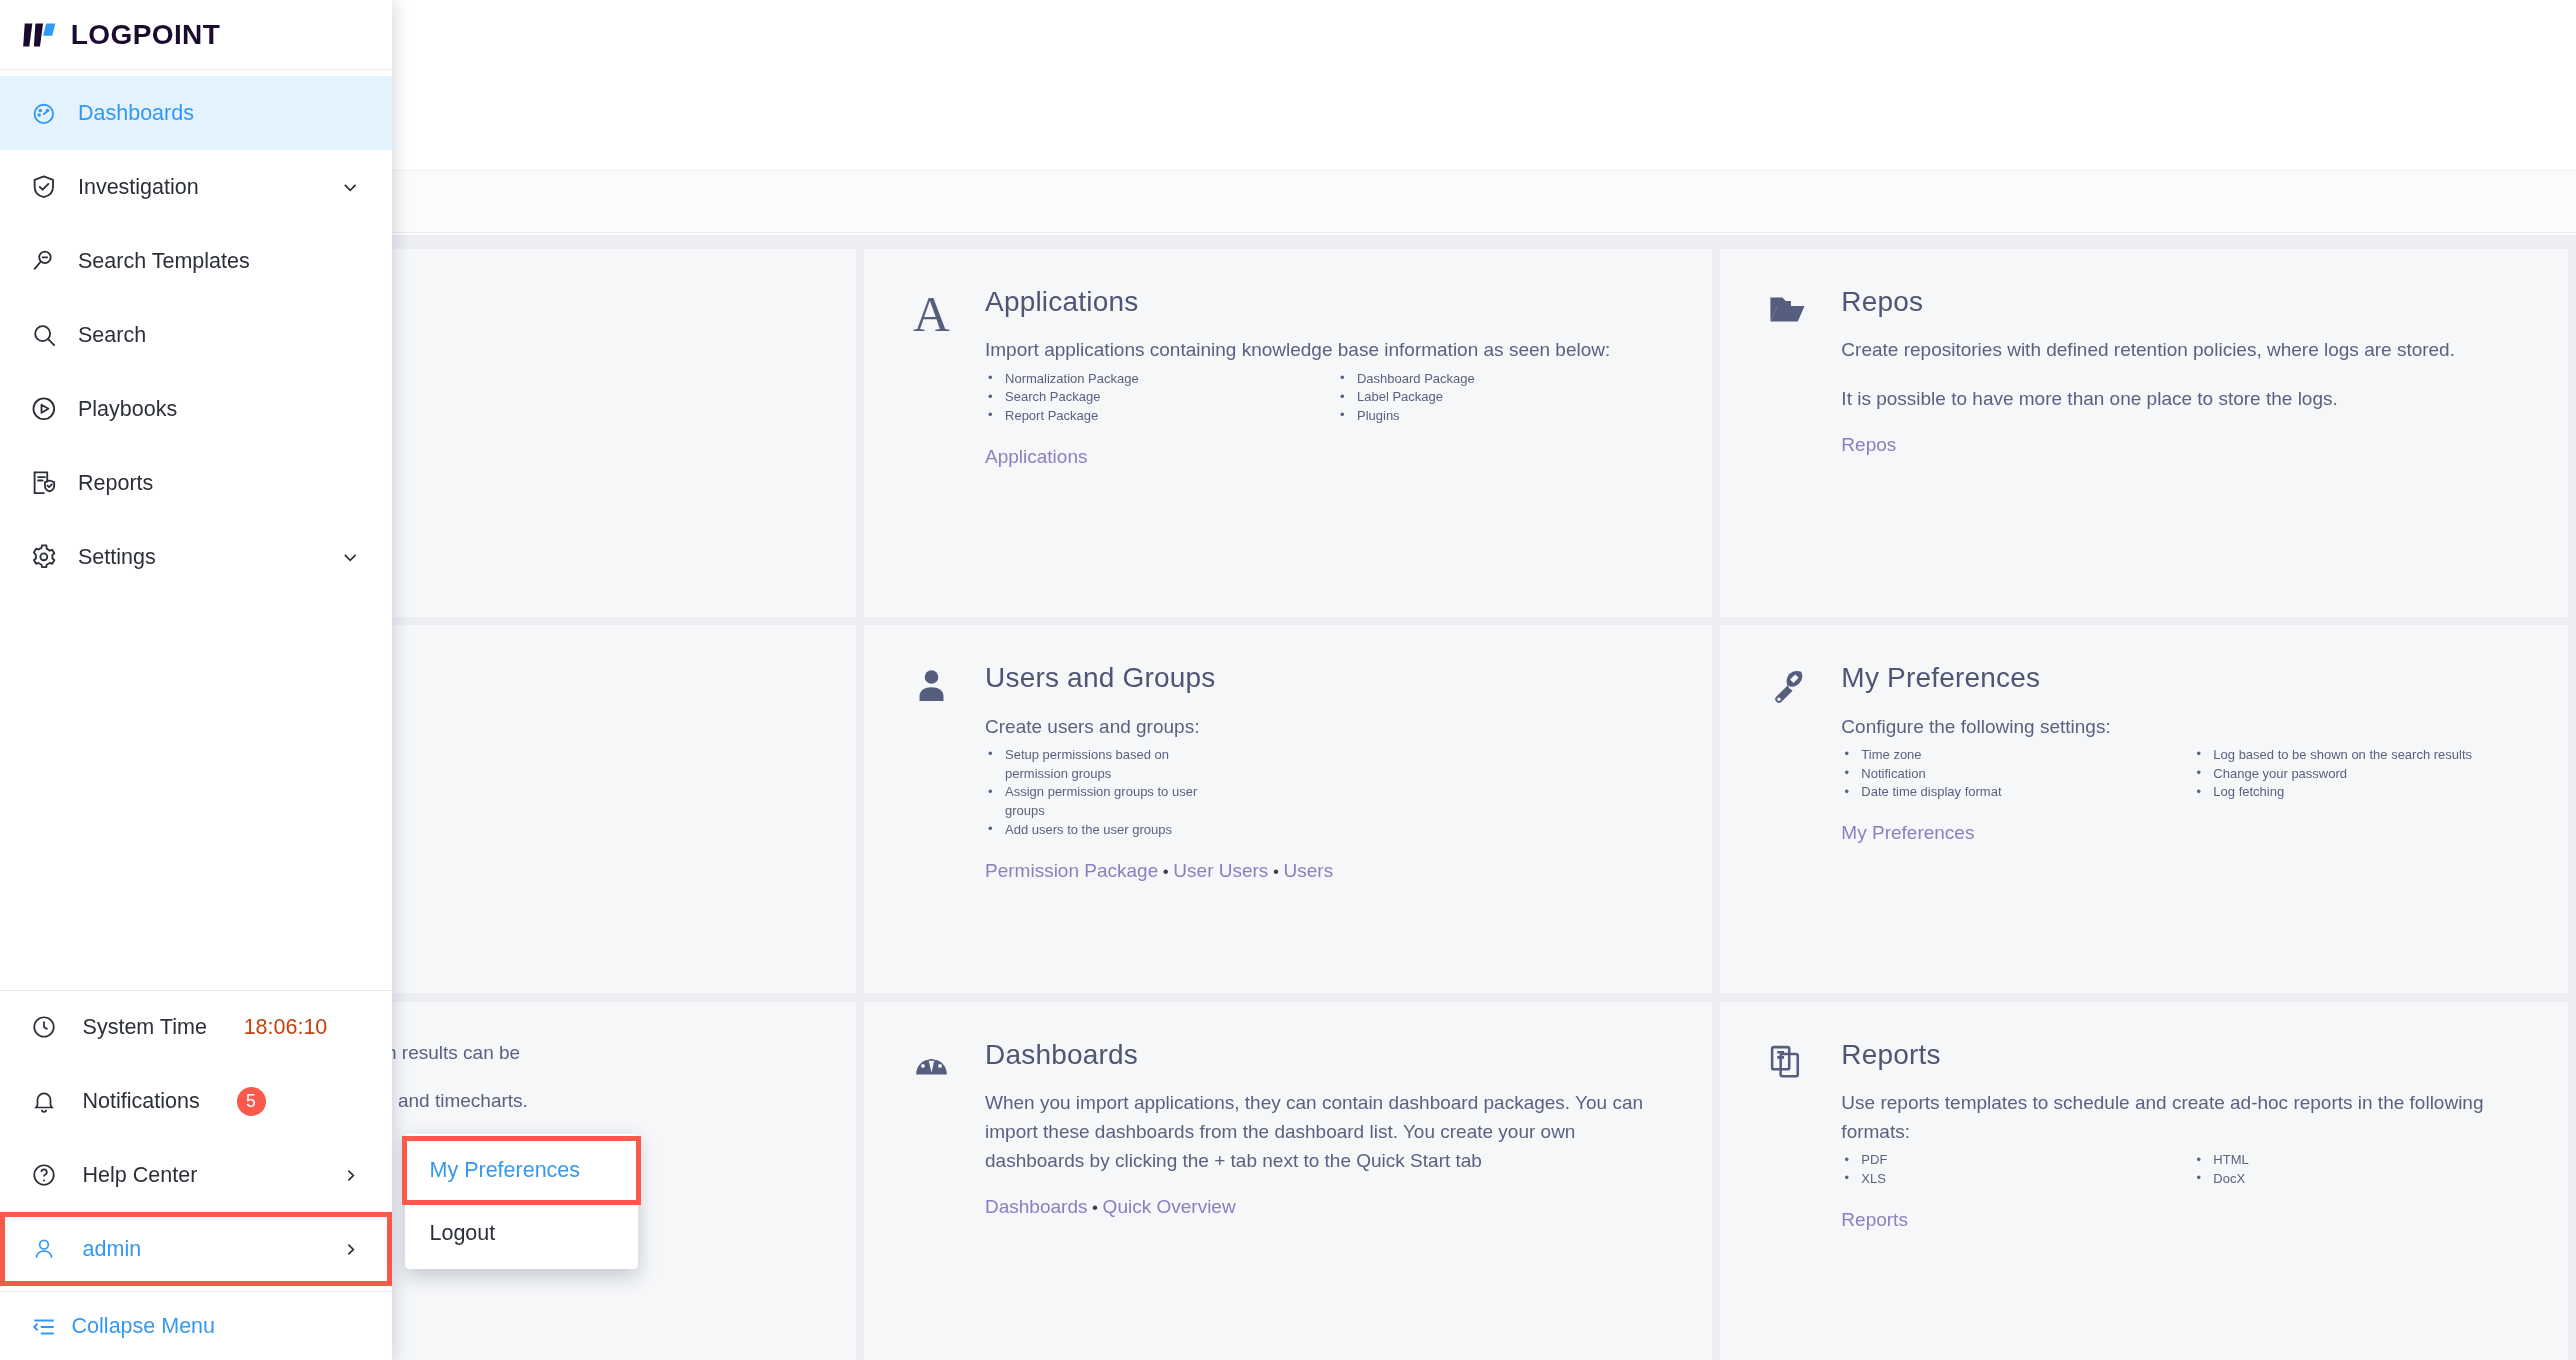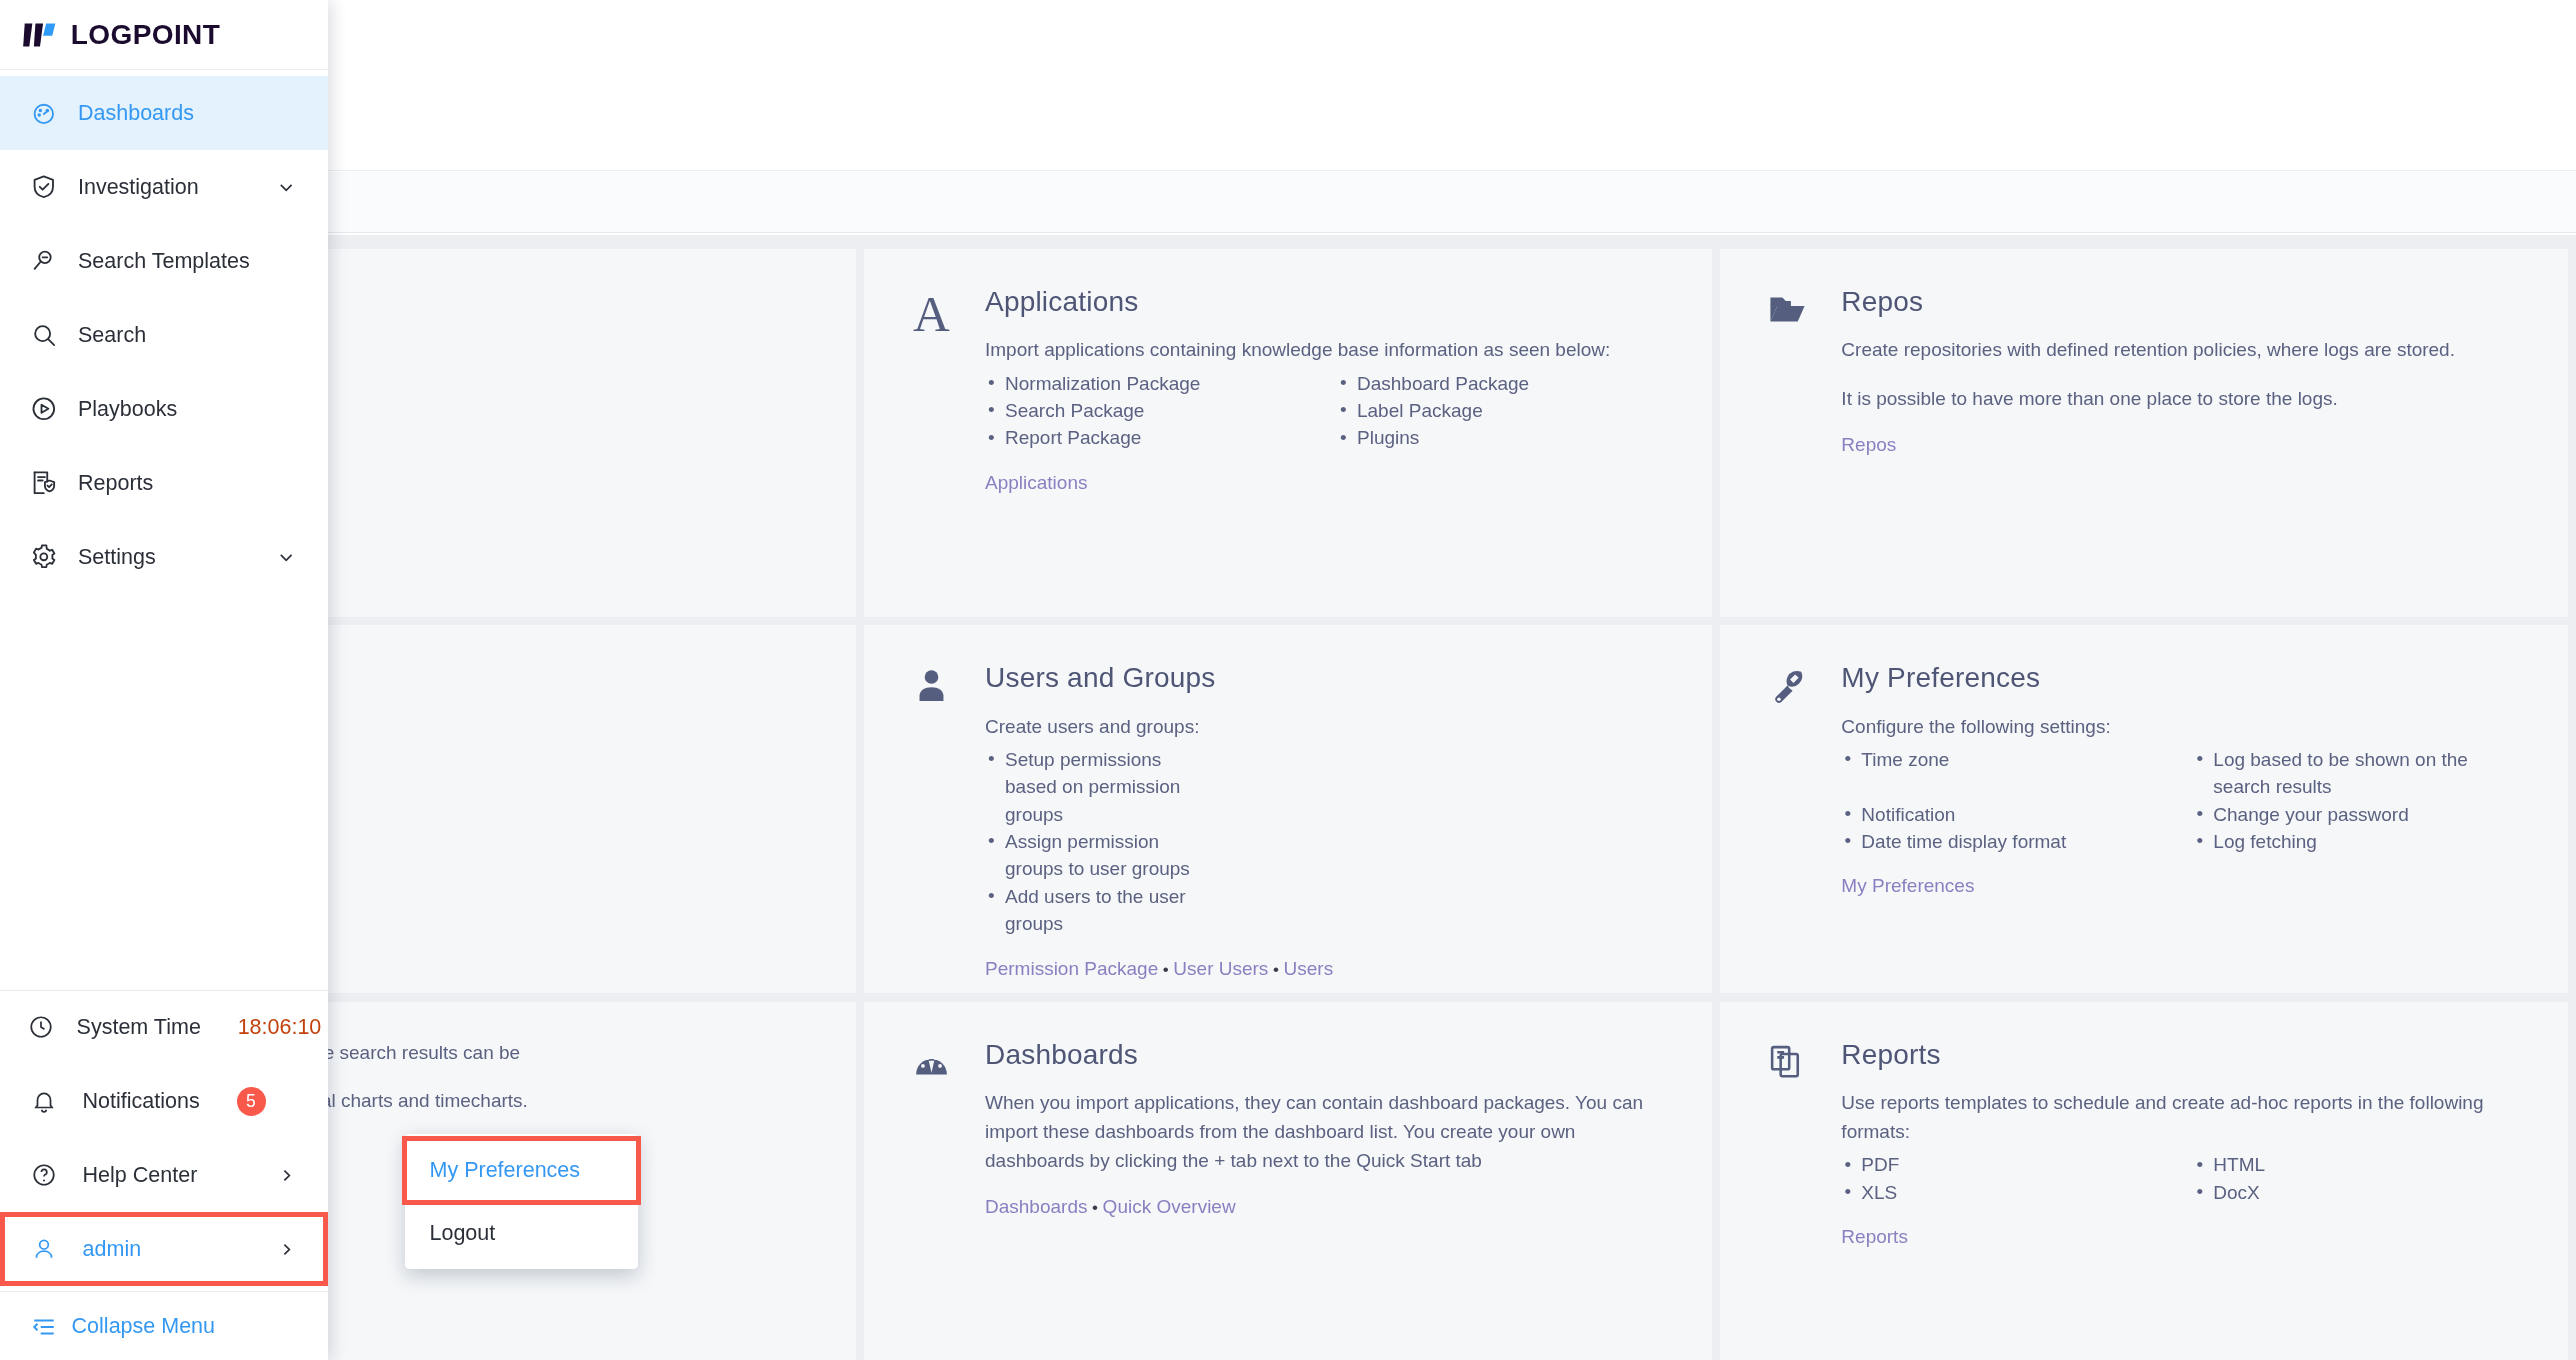--- a/index.html
+++ b/index.html
@@ -68,32 +68,32 @@
   }
   .card-text.spaced { margin-top: 20px; margin-bottom: 10.7px; }
   .bullets {
     display: grid; grid-template-columns: 1fr 1fr;
     grid-auto-flow: column; column-gap: 20px;
     margin: 4.6px 0 0 0;
   }
   .bullets.one-col { grid-template-columns: 1fr 1fr 1fr; }
   .bullets li {
     list-style: none; position: relative; padding-left: 20px;
-    font-size: 19px; line-height: 1.44; color: #5b6181;
+    font-size: 13px; line-height: 1.44; color: #5b6181;
   }
   .bullets li::before {
     content: "•"; position: absolute; left: 3.1px; top: -0.8px; color: #5b6181;
   }
   .card-links { margin-top: 20px; font-size: 19px; color: #8a7fc0; }
   .card-links a { color: #8a7fc0; text-decoration: none; }
   .sep-dot { color: #3b3b4a; padding: 0 4.6px; font-size: 17px; }
 
   
   .sidebar {
-    position: absolute; left: 0; top: 0; width: 328px; height: 1361px;
+    position: absolute; left: 0; top: 0; width: 392px; height: 1361px;
     background: #ffffff;
     box-shadow: 4.6px 0 13.8px rgba(20,30,60,.13);
     display: flex; flex-direction: column;
     z-index: 30;
   }
   .logo-row {
     height: 70px; display: flex; align-items: center; gap: 13.8px;
     padding-left: 23px; border-bottom: 0.8px solid #eceef1;
   }
   .logo-mark { display: flex; align-items: center; height: 29px; }

